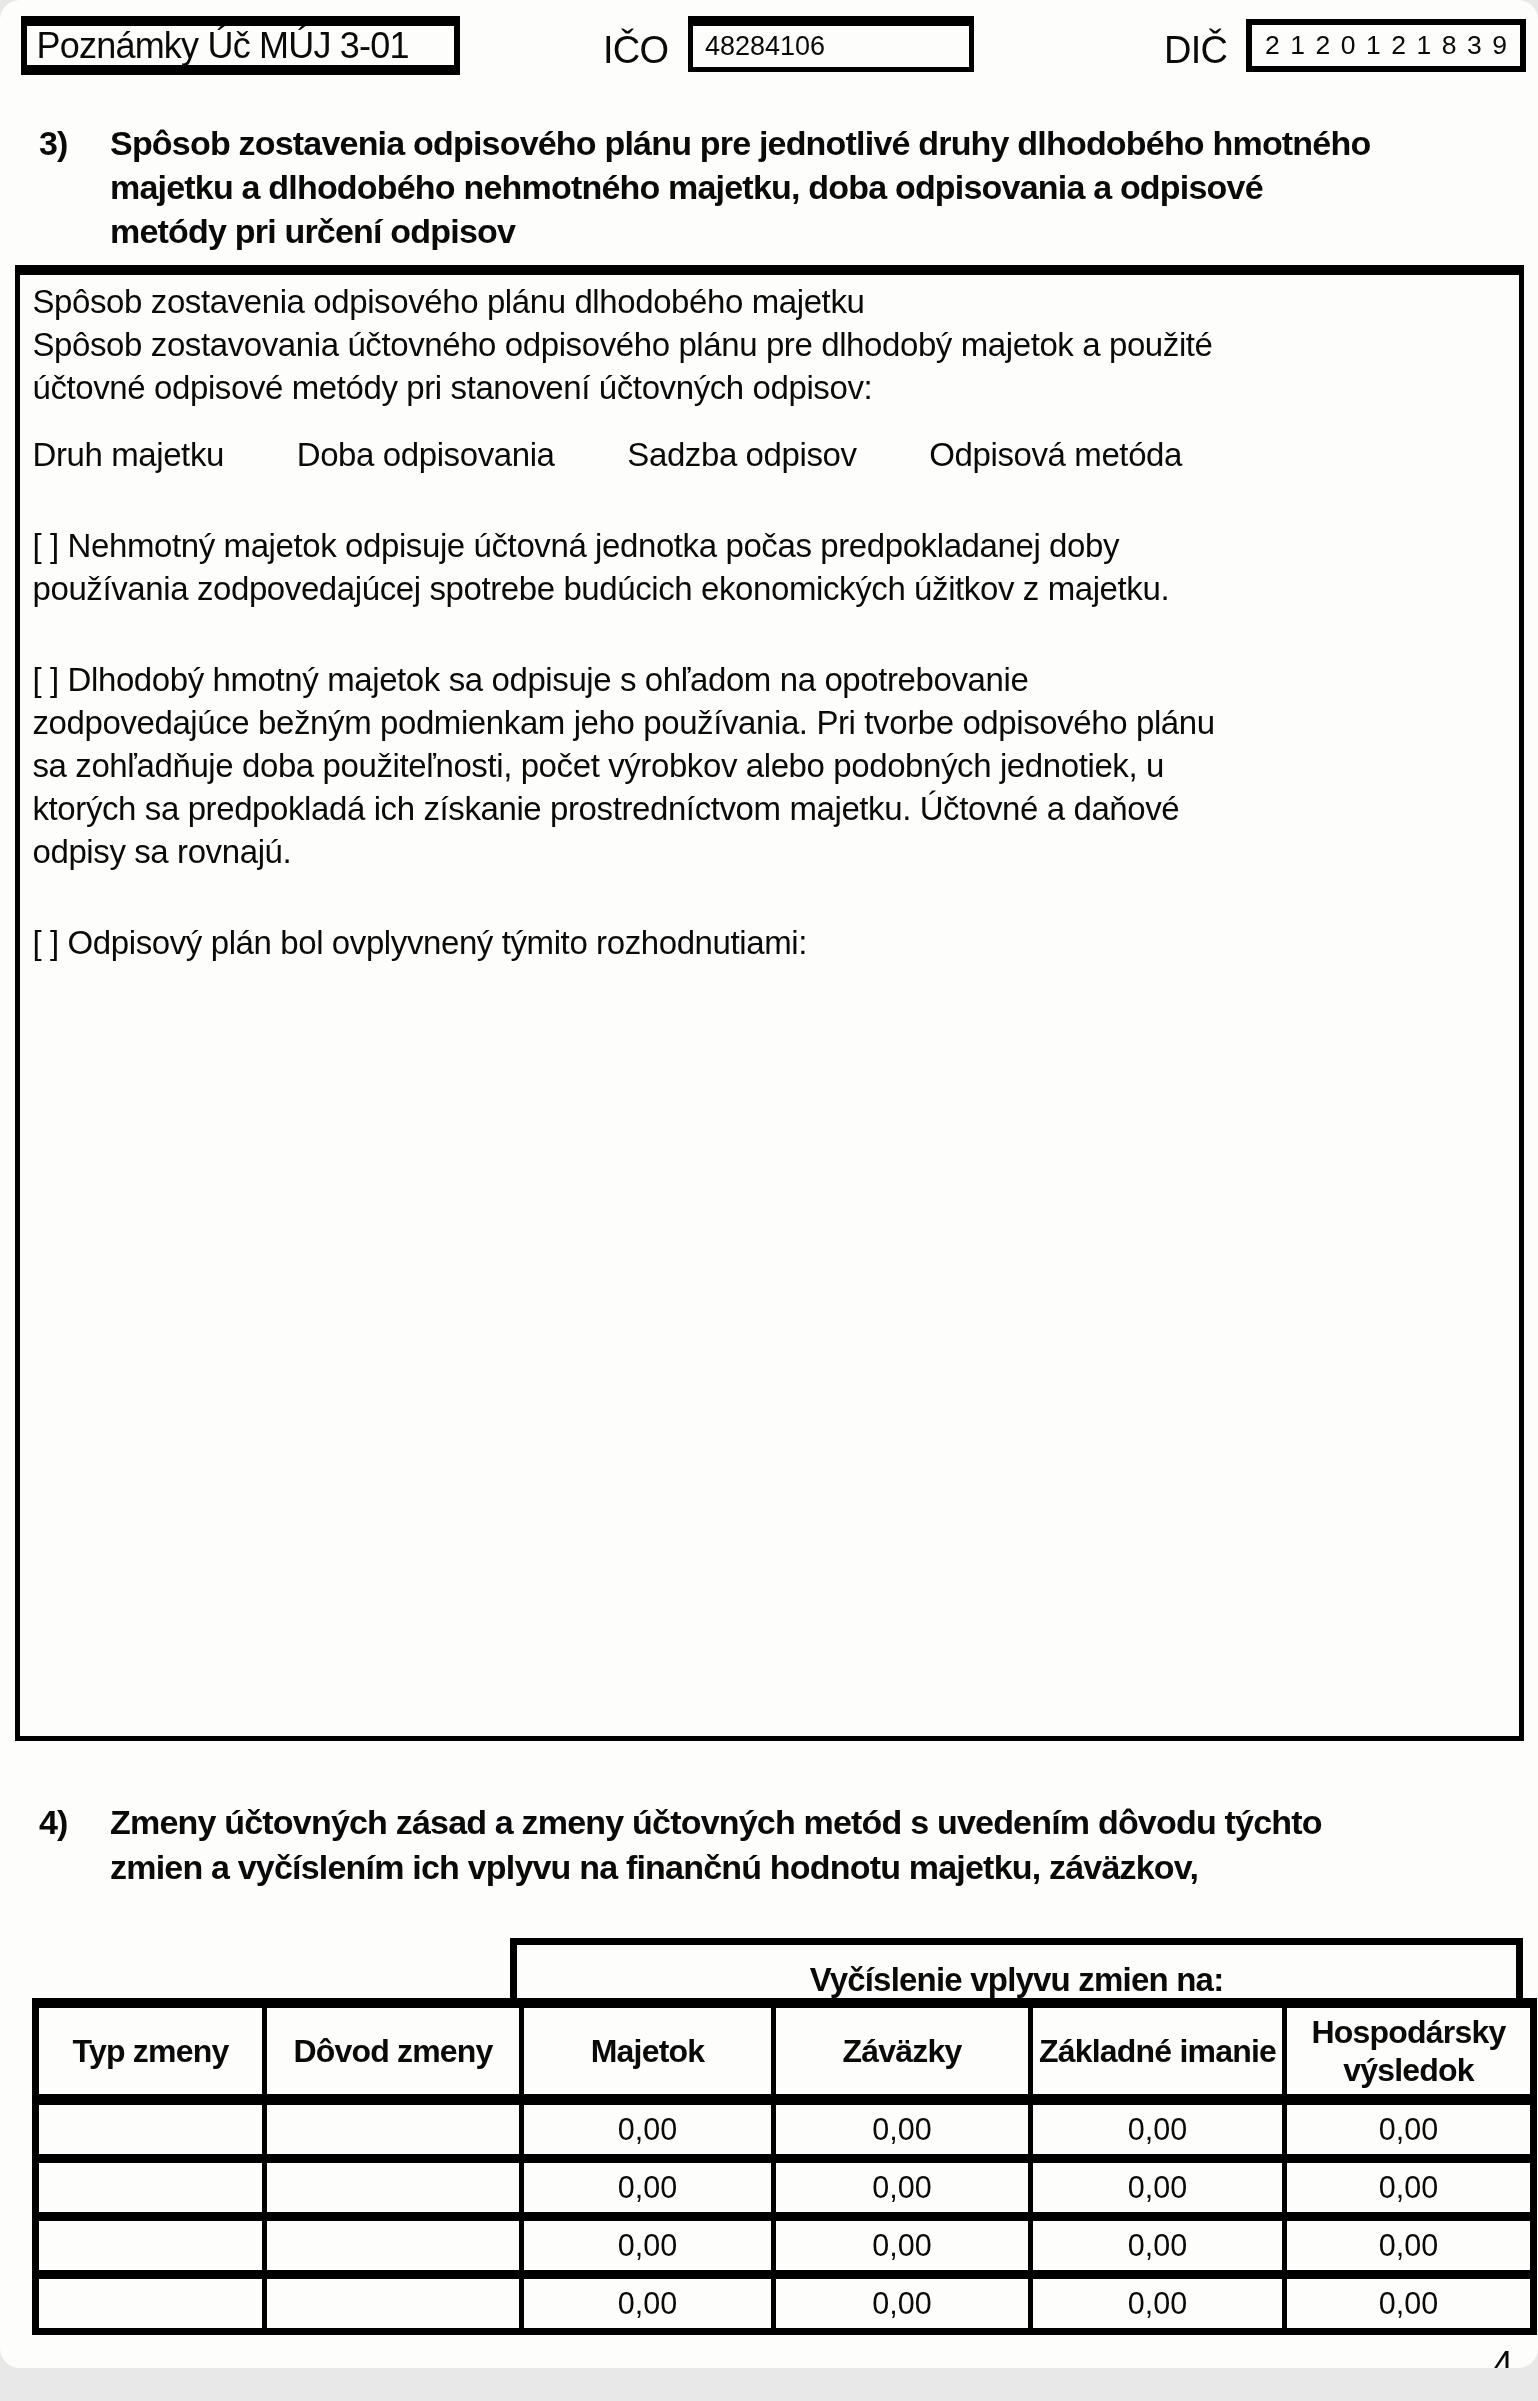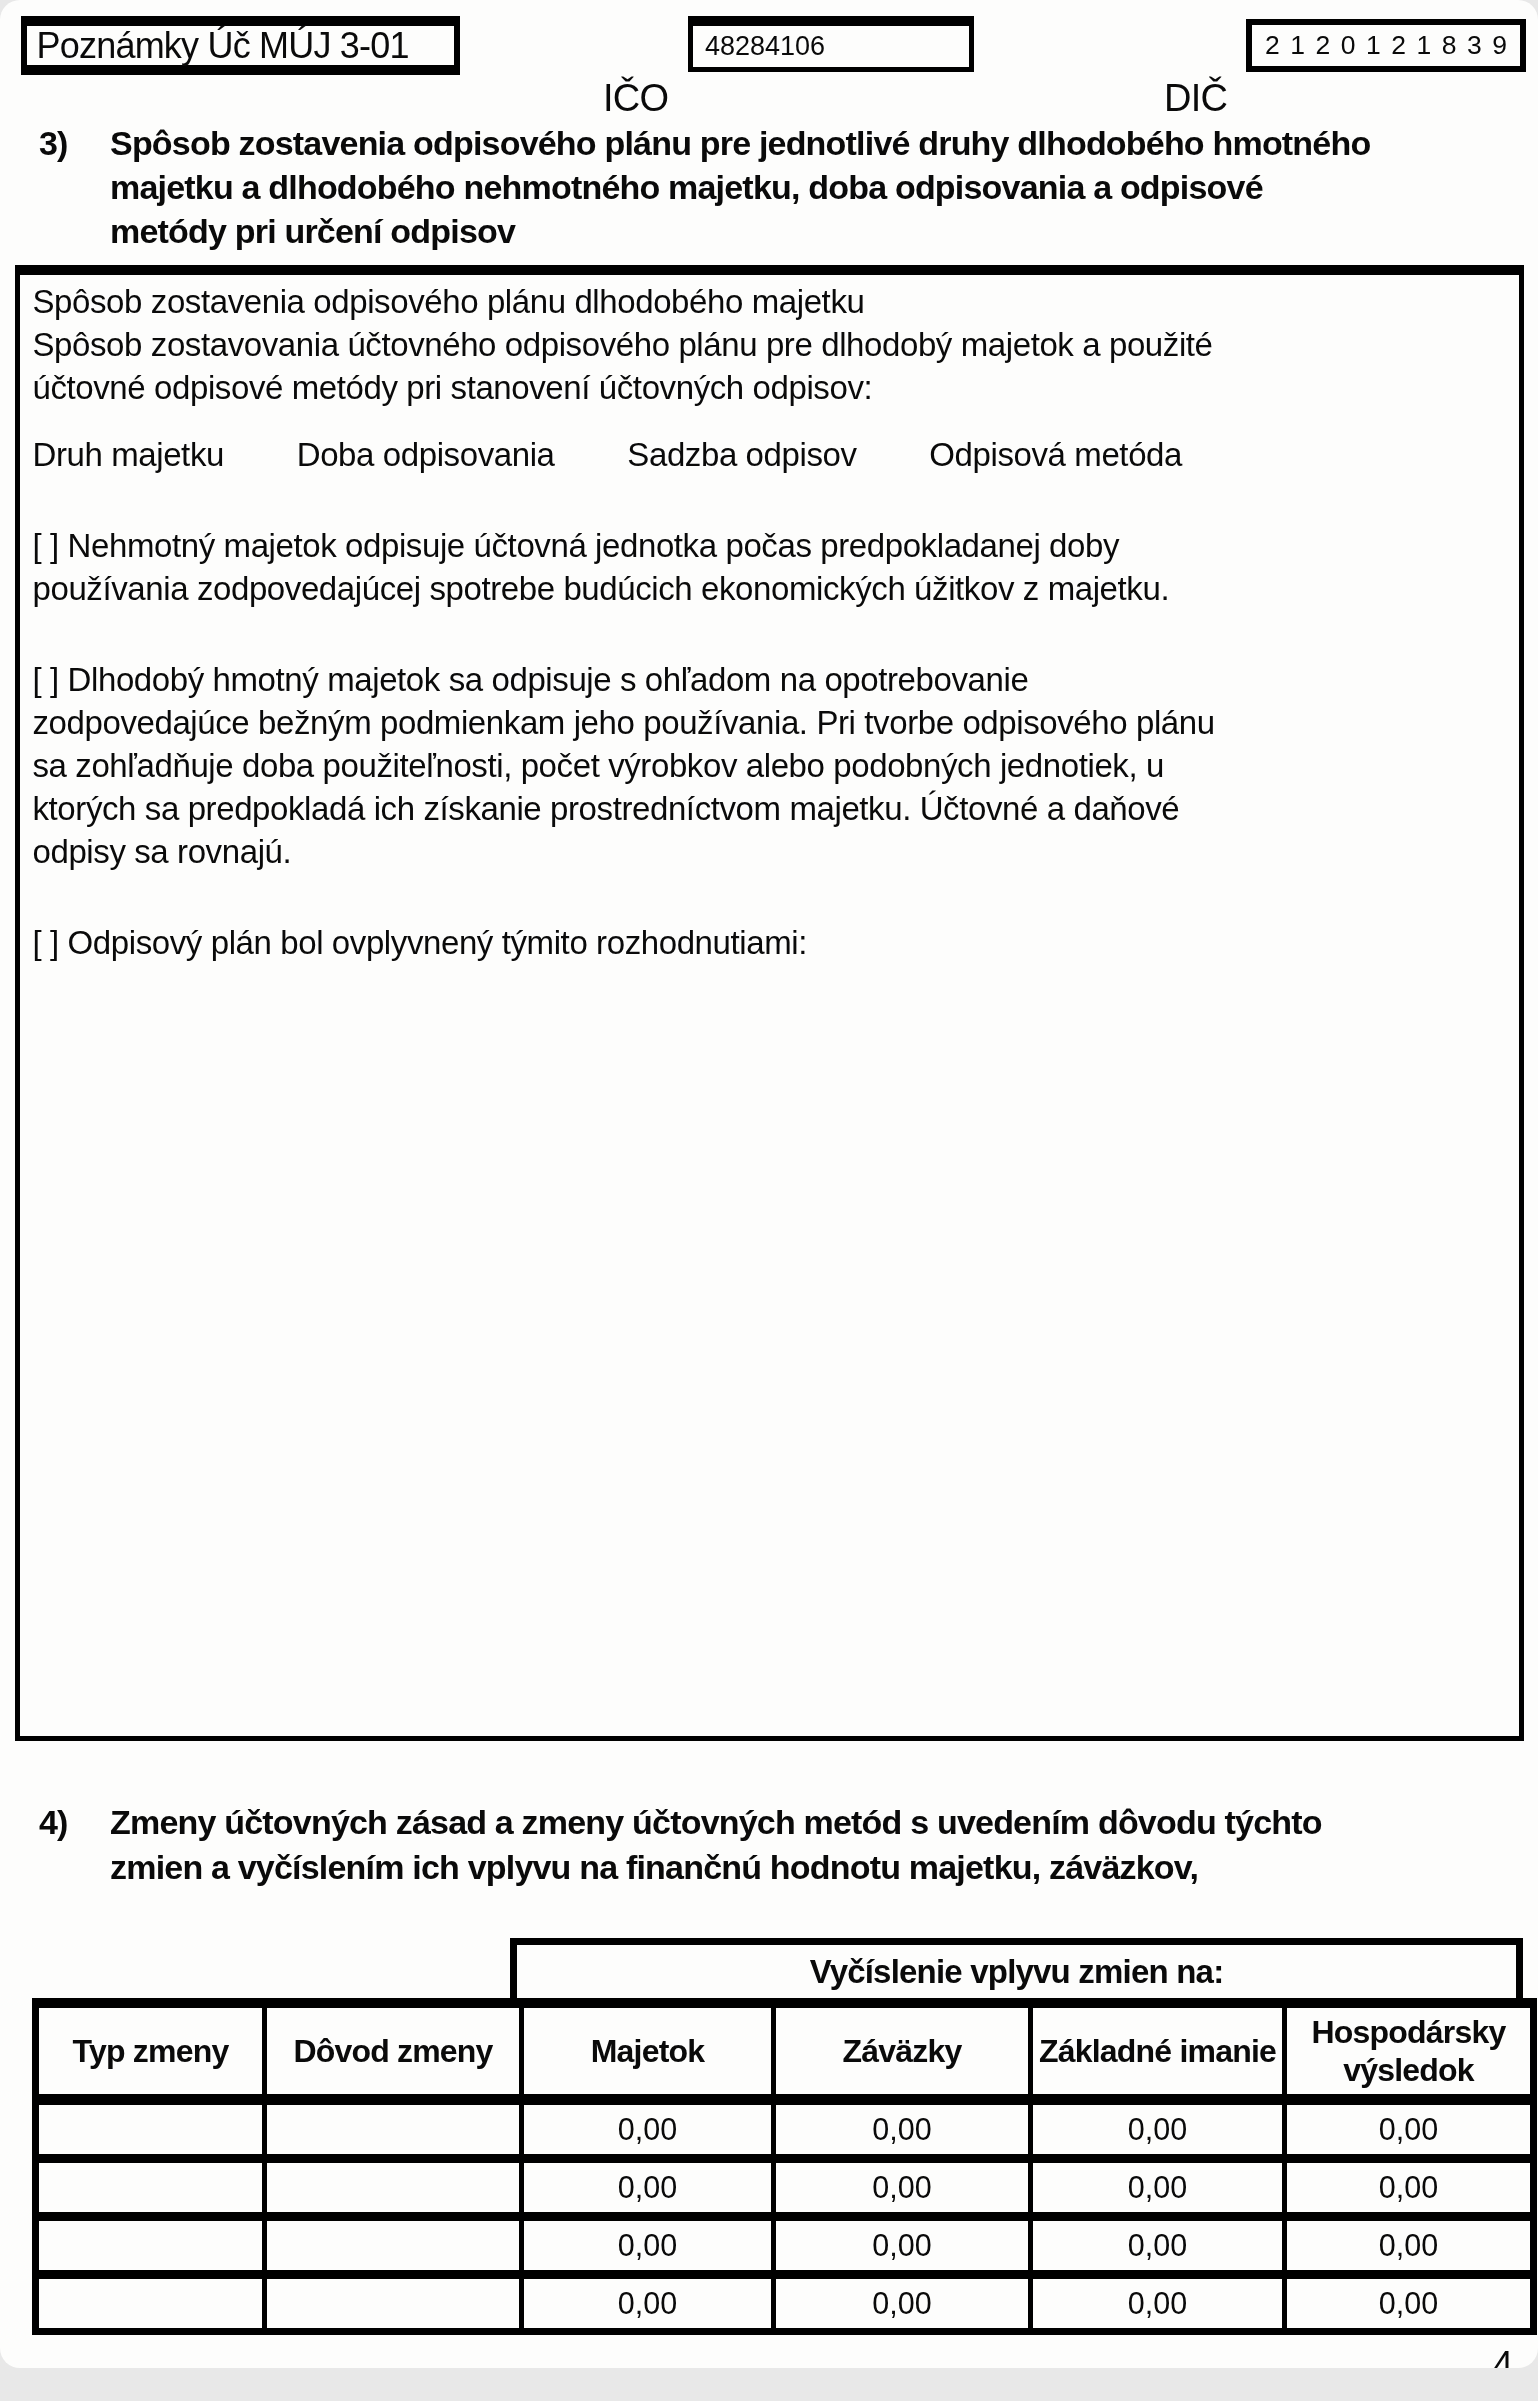--- a/index.html
+++ b/index.html
@@ -19,21 +19,21 @@
     position:absolute; left:21px; top:16px;
     width:439px; height:59px;
     border:6.4px solid #000; border-top-width:10.4px; border-bottom-width:10.4px;
     box-sizing:border-box;
     display:flex; align-items:center;
     padding-left:9.6px;
     font-size:36px; letter-spacing:-0.8px; white-space:nowrap;
   }
   .ico-label, .dic-label {
     position:absolute; top:29px;
-    font-size:38px; letter-spacing:-0.8px;margin-top:48px;
+    font-size:38px; letter-spacing:-0.8px;
   }
   .ico-label { left:603px; }
   .dic-label { left:1164px; }
   .ico-box {
     position:absolute; left:688px; top:16px;
     width:286px; height:56px;
     border:5.6px solid #000; border-top-width:10.4px;
     box-sizing:border-box;
     display:flex; align-items:center;
     padding-left:12px;
@@ -75,21 +75,21 @@
   .columns-line span { margin-right:64px; }
   .columns-line span:last-child { margin-right:0; }
   .para-gap { margin-top:48px; }
 
   
   .span-header {
     position:absolute; left:510px; top:1938px;
     width:1013px; height:61px;
     border:7.2px solid #000; border-bottom:none;
     box-sizing:border-box;
-    display:flex; align-items:center; justify-content:center;
+    display:flex; align-items:flex-end; justify-content:center;
     font-weight:bold; font-size:33px; letter-spacing:-0.8px;
   }
   table.chg-table {
     position:absolute; left:32px; top:1998px;
     width:1499px;
     border-collapse:collapse; table-layout:fixed;
     border:7.2px solid #000; border-top-width:10.4px;
   }
   .chg-table th {
     border:5.6px solid #000; border-bottom-width:11.3px;

